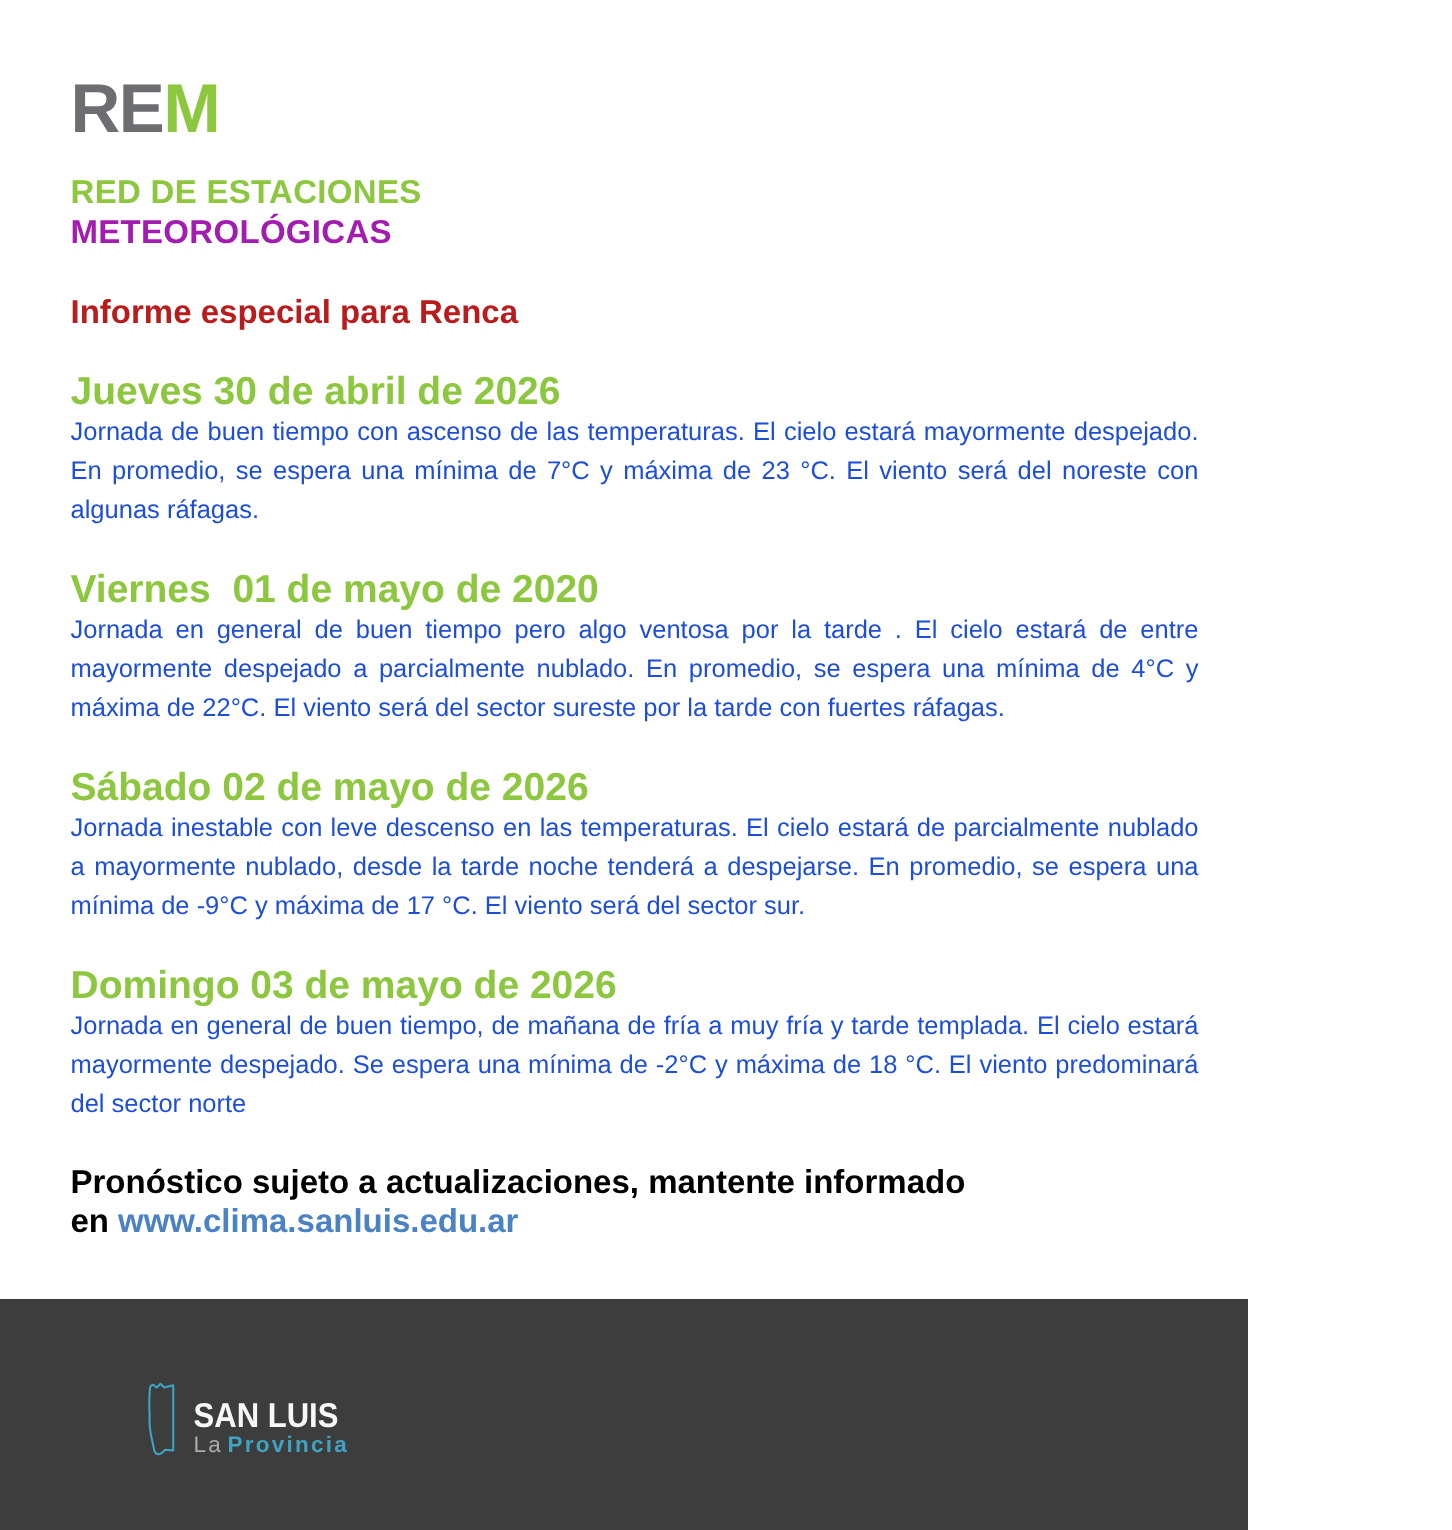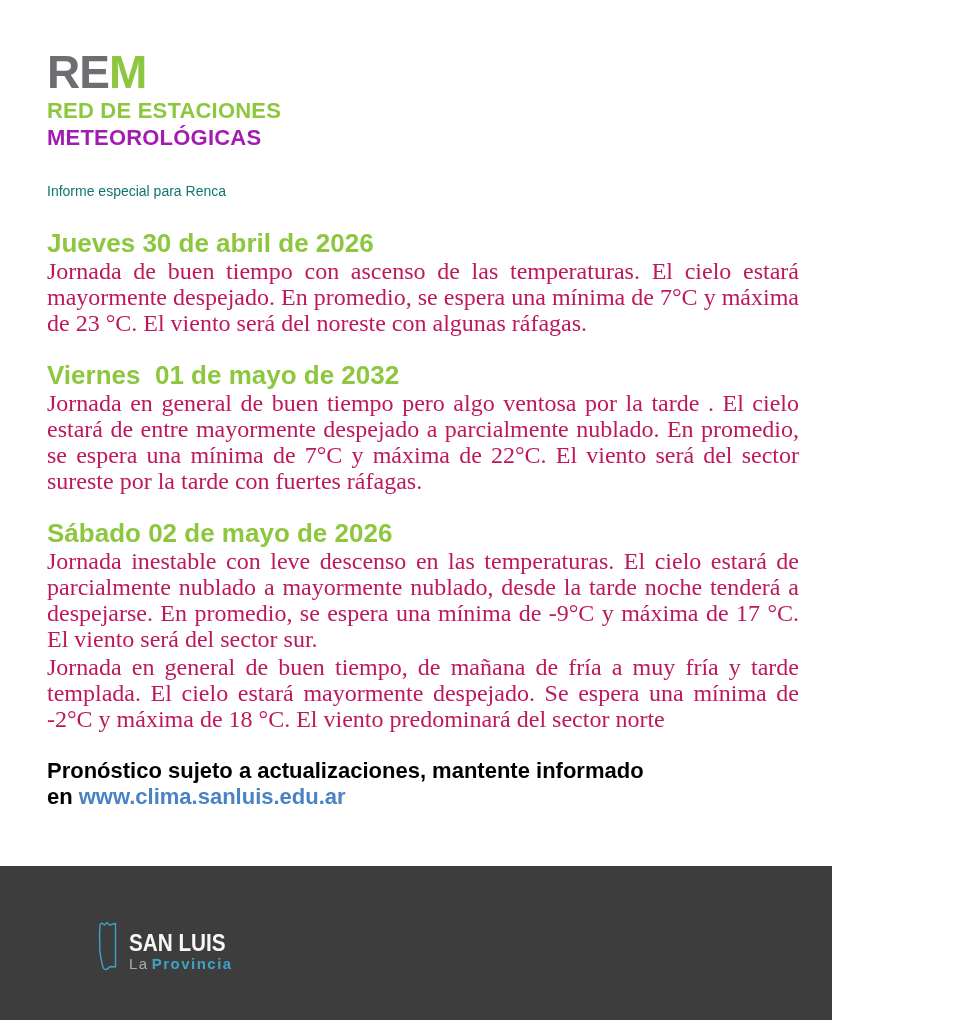--- a/index.html
+++ b/index.html
@@ -22,46 +22,45 @@
     letter-spacing: -1px;
   }
   .rem-gray  { color: #6d6e71; }
   .rem-green { color: #8dc63f; }
   .logo-sub  {
     font-size: 22px;
     font-weight: bold;
     line-height: 27px;
     letter-spacing: 0.2px;
   }
-  .logo-sub1 { color: #8dc63f; margin-top: 3px; }
+  .logo-sub1 { color: #8dc63f; margin-top: 20px; }
   .logo-sub2 { color: #a21caf; }
 
   
   .intro-title {
     margin: 27px 0 0 0;
-    font-size: 14px;
+    font-size: 22px;
     line-height: 26px;
-    font-weight: normal;
-    color: #0f766e;
+    font-weight: bold;
+    color: #b91c1c;
   }
   .day-heading {
     margin: 26px 0 0 0;
     font-size: 26px;
     line-height: 26px;
     font-weight: bold;
     color: #8dc63f;
     white-space: pre-wrap;
   }
   .body-text {
     margin: 2px 0 0 0;
-    font-size: 24px;
+    font-size: 17px;
     line-height: 26px;
     text-align: justify;
-    color: #be185d;
-    font-family: Liberation Serif, serif;
+    color: #1d4ed8;
   }
   .footer-note {
     margin: 26px 0 0 0;
     font-size: 22px;
     line-height: 26px;
     font-weight: bold;
     color: #000000;
   }
   .footer-note a {
     color: #4a82c4;
@@ -119,30 +118,31 @@
     </header>
 
     <h1 class="intro-title">Informe especial para Renca</h1>
 
     <section>
       <h2 class="day-heading">Jueves 30 de abril de 2026</h2>
       <p class="body-text">Jornada de buen tiempo con ascenso de las temperaturas. El cielo estará mayormente despejado. En promedio, se espera una mínima de 7°C y máxima de 23 °C. El viento será del noreste con algunas ráfagas.</p>
     </section>
 
     <section>
-      <h2 class="day-heading">Viernes  01 de mayo de 2032</h2>
-      <p class="body-text">Jornada en general de buen tiempo pero algo ventosa por la tarde . El cielo estará de entre mayormente despejado a parcialmente nublado. En promedio, se espera una mínima de 7°C y máxima de 22°C. El viento será del sector sureste por la tarde con fuertes ráfagas.</p>
+      <h2 class="day-heading">Viernes  01 de mayo de 2020</h2>
+      <p class="body-text">Jornada en general de buen tiempo pero algo ventosa por la tarde . El cielo estará de entre mayormente despejado a parcialmente nublado. En promedio, se espera una mínima de 4°C y máxima de 22°C. El viento será del sector sureste por la tarde con fuertes ráfagas.</p>
     </section>
 
     <section>
       <h2 class="day-heading">Sábado 02 de mayo de 2026</h2>
       <p class="body-text">Jornada inestable con leve descenso en las temperaturas. El cielo estará de parcialmente nublado a mayormente nublado, desde la tarde noche tenderá a despejarse. En promedio, se espera una mínima de -9°C y máxima de 17 °C. El viento será del sector sur.</p>
     </section>
 
     <section>
+      <h2 class="day-heading">Domingo 03 de mayo de 2026</h2>
       <p class="body-text">Jornada en general de buen tiempo, de mañana de fría a muy fría y tarde templada. El cielo estará mayormente despejado. Se espera una mínima de -2°C y máxima de 18 °C. El viento predominará del sector norte</p>
     </section>
 
     <p class="footer-note"><span>Pronóstico sujeto a actualizaciones, mantente informado en</span><a href="#">www.clima.sanluis.edu.ar</a></p>
 
   </div>
 
   <footer class="footer-bar">
     <div class="footer-logo">
       <svg class="province-svg" width="28" height="52" viewBox="0 0 28 52">

